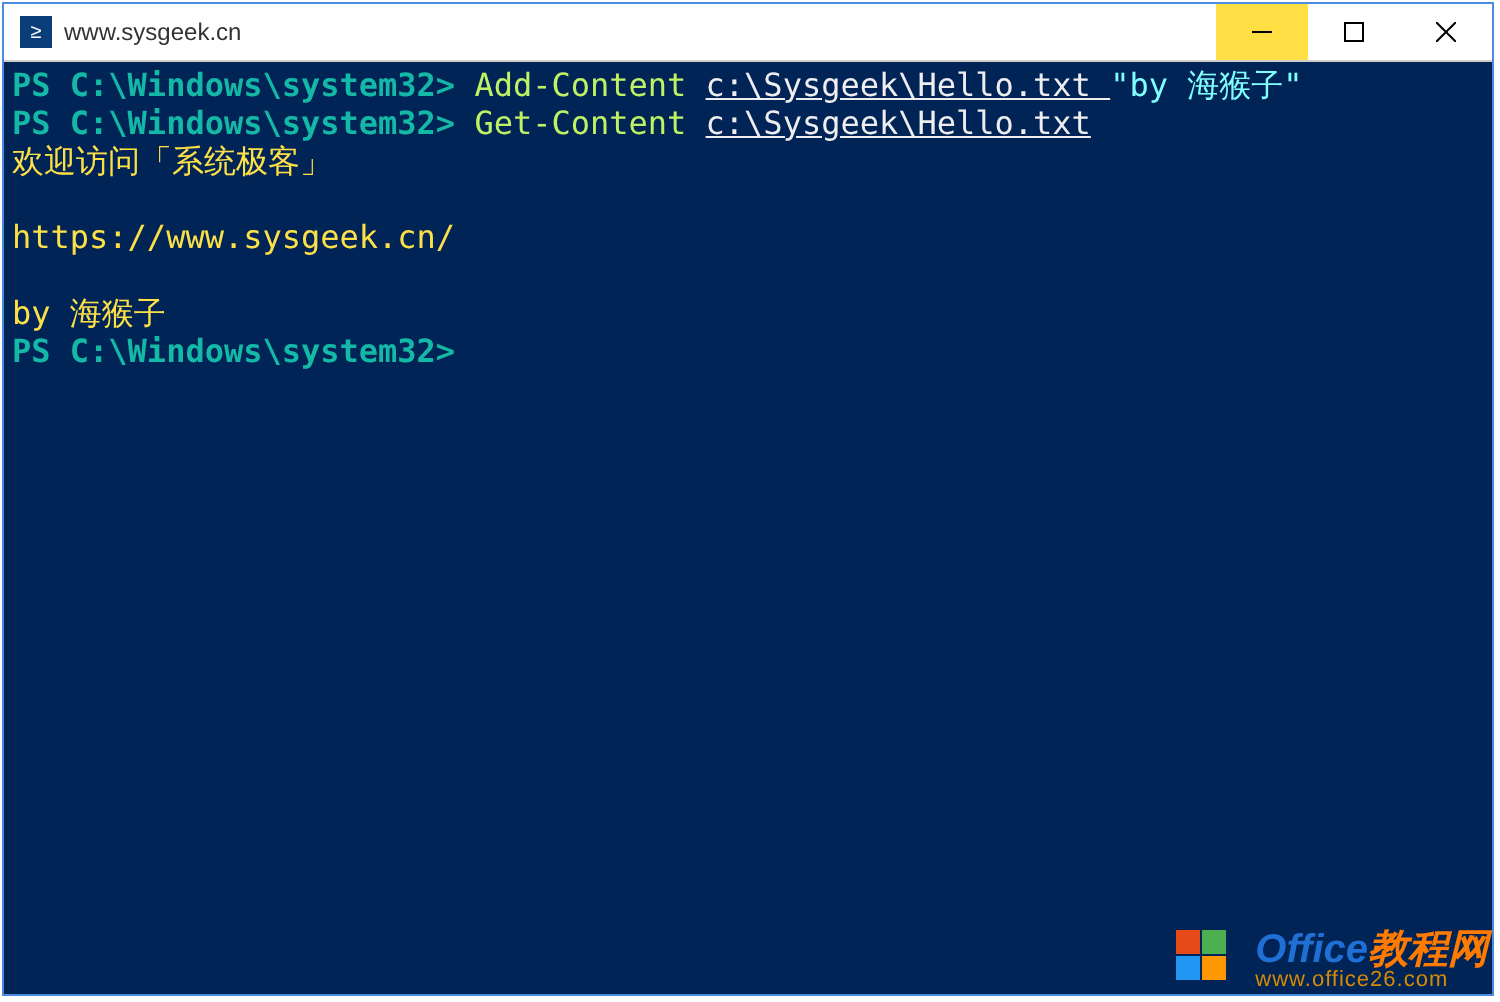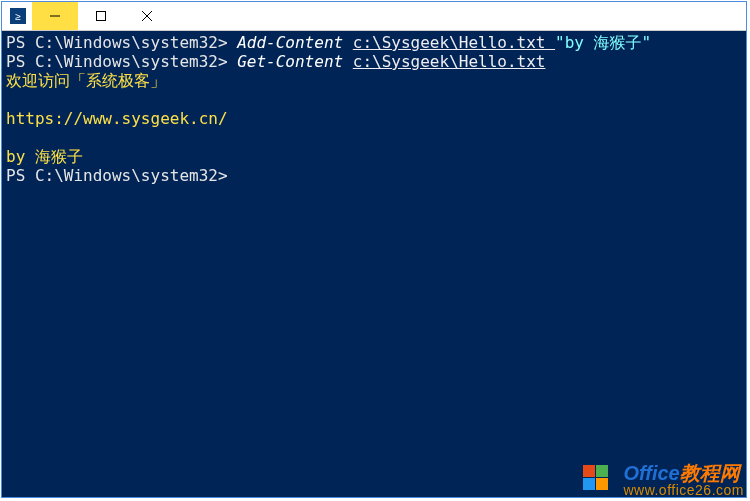--- a/index.html
+++ b/index.html
@@ -8,46 +8,47 @@
     .titlebar { height:29px; background:#fff; display:flex; align-items:center; border-bottom:1px solid #ccc; }
     .appicon { width:16px; height:16px; margin:0 6px 0 8px; background:#0a3e78; display:flex; align-items:center; justify-content:center; font-size:10px; color:#fff; }
     .title { flex:1; color:#333; font-size:12px; }
     .ctrls { display:flex; height:100%; }
     .ctrl { width:46px; height:100%; display:flex; align-items:center; justify-content:center; color:#000; }
     .ctrl svg { width:10px; height:10px; }
     .ctrl.min { background:#ffdf44; }
     .ctrl.max { background:#fff; }
     .ctrl.close { background:#fff; }
     .term { flex:1; background:#012456; padding:2px 4px 0 4px; font-family:"Consolas","NSimSun","SimSun",monospace; font-size:16px; line-height:19px; white-space:pre; overflow:hidden; }
-    .p { color:#e5e5e5; }
-    .c { color:#ffffff;font-style:italic; }
+    .p { color:#14b8a6;font-weight:bold; }
+    .c { color:#bef264; }
     .a { color:#eeedf0;text-decoration:underline; }
     .s { color:#80ffff; }
     .o { color:#fde047; }
     .watermark { position:absolute; right:6px; bottom:4px; display:flex; align-items:center; gap:12px; }
     .wm-ico { width:34px; height:34px; position:relative; }
     .wm-ico .sq { position:absolute; width:12px; height:12px; }
     .wm-ico .s1 { left:6px; top:2px; background:#e64a19; }
     .wm-ico .s2 { left:19px; top:2px; background:#4caf50; }
     .wm-ico .s3 { left:6px; top:15px; background:#2196f3; }
     .wm-ico .s4 { left:19px; top:15px; background:#ff9800; }
     .wm-txt { display:flex; flex-direction:column; line-height:1; }
     .wm-top { font-size:20px; font-weight:bold; font-style:italic; }
     .wm-top .blue { color:#1f6fd4; }
     .wm-top .orange { color:#ff7a00; }
-    .wm-url { font-size:14px; color:#d88a00; letter-spacing:0.5px; }
+    .wm-url { font-size:11px; color:#d88a00; letter-spacing:0.5px; }
   </style>
 </head>
 <body>
 
 <div class="window">
   <div class="titlebar">
     <div class="appicon">
         <span>≥</span>
       </div>
+    <div class="title">www.sysgeek.cn</div>
     <div class="ctrls">
       <div class="ctrl min">
         <svg viewBox="0 0 10 10">
             <line x1="0" y1="5" x2="10" y2="5" stroke="#000" stroke-width="1"></line>
           </svg>
       </div>
       <div class="ctrl max">
         <svg viewBox="0 0 10 10">
             <rect x="0.5" y="0.5" width="9" height="9" fill="none" stroke="#000" stroke-width="1"></rect>
           </svg>

